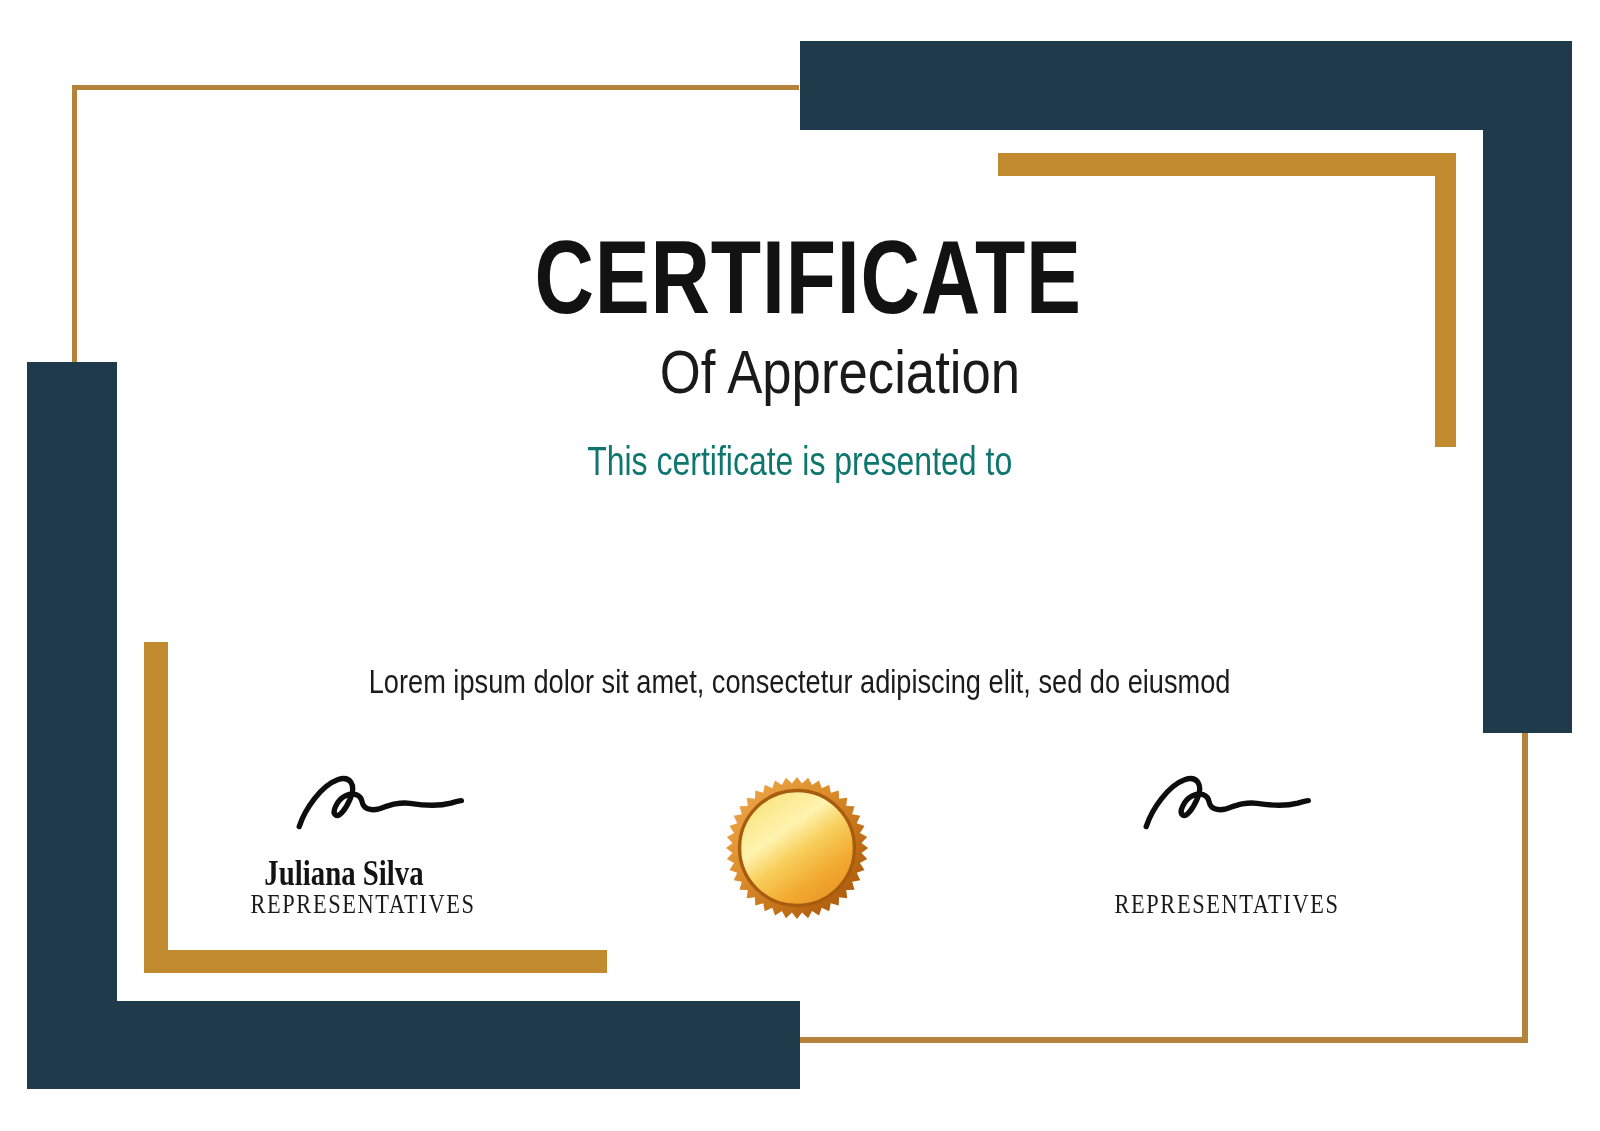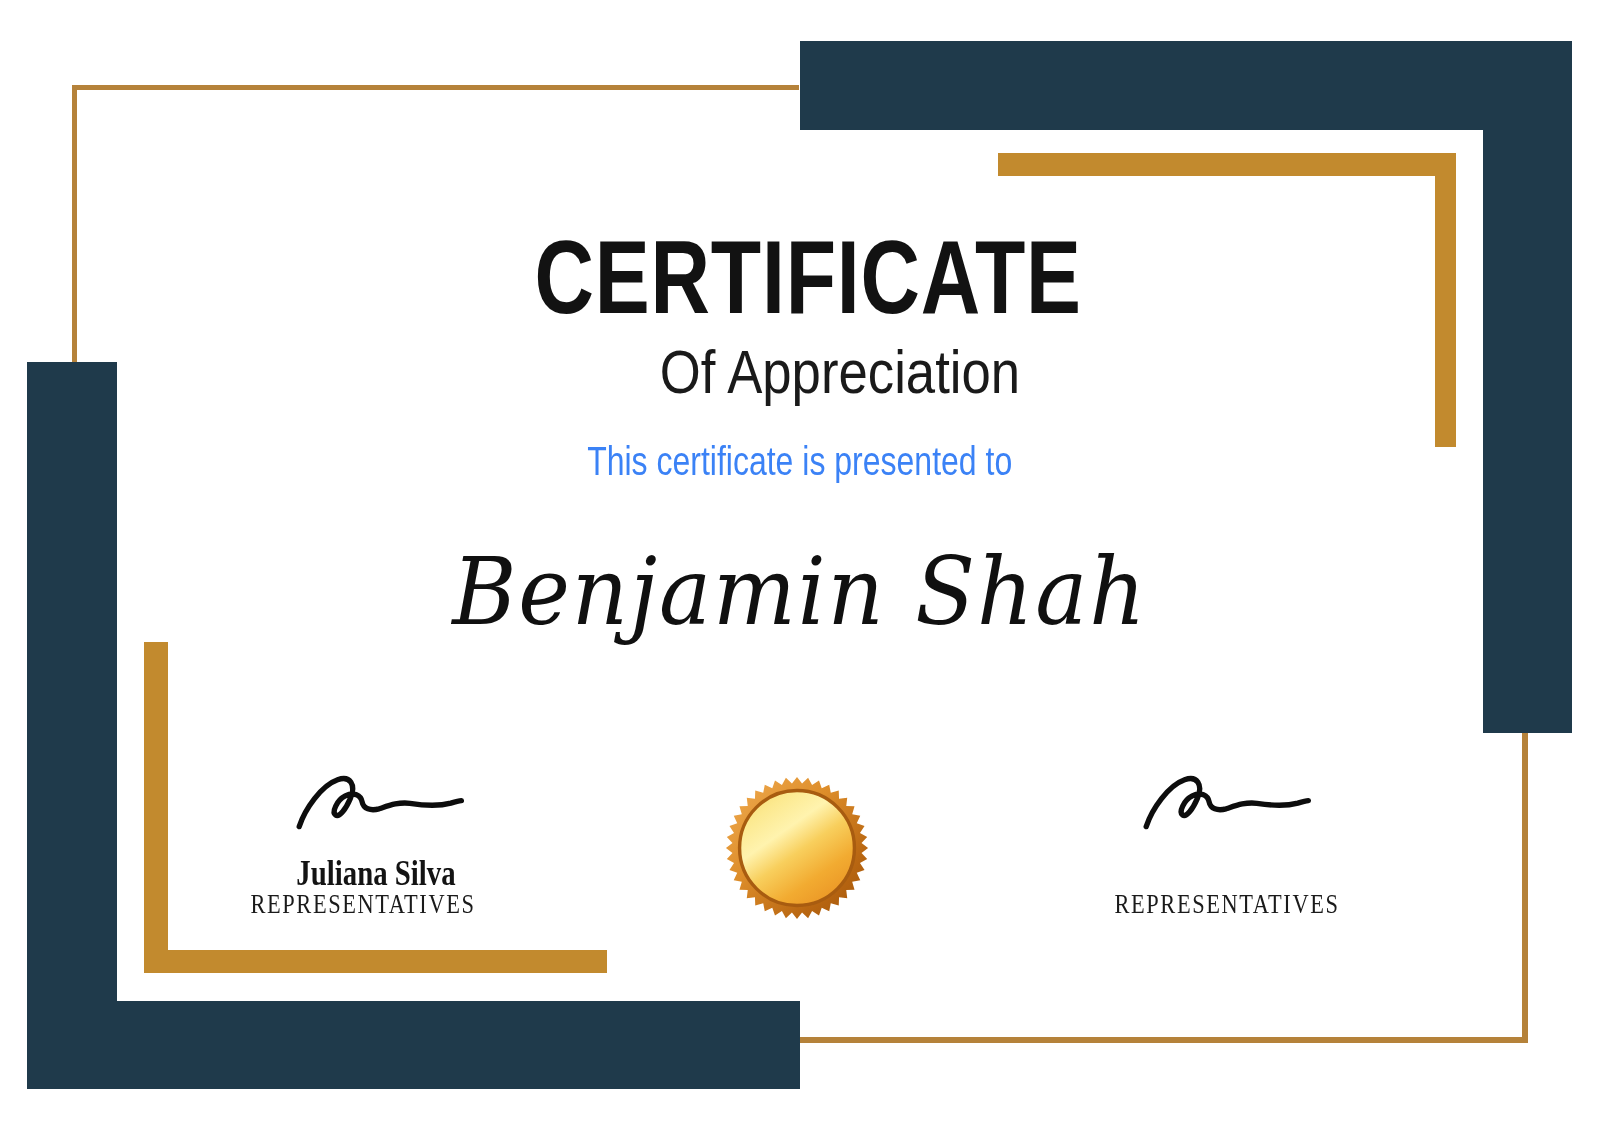--- a/index.html
+++ b/index.html
@@ -22,21 +22,21 @@
             border-top:23px solid #c28a2e;border-right:21px solid #c28a2e;}
   .gold-bl {left:144px;top:642px;width:463px;height:331px;box-sizing:border-box;
             border-left:24px solid #c28a2e;border-bottom:23px solid #c28a2e;}
   
   .line{position:absolute;left:0;width:1600px;text-align:center;white-space:nowrap;line-height:1;}
   .sx80{display:inline-block;transform:scaleX(.80);transform-origin:50% 50%;}
   .sx85{display:inline-block;transform:scaleX(.85);transform-origin:50% 50%;}
   .sx93{display:inline-block;transform:scaleX(.93);transform-origin:50% 50%;}
   .title{top:226px;font-size:103px;font-weight:700;letter-spacing:1px;color:#121212;padding-left:8px;}
   .subtitle{top:341px;font-size:62px;font-weight:400;color:#1a1a1a;padding-left:40px;}
-  .presented{top:441px;font-size:40px;color:#3b82f6;}
+  .presented{top:441px;font-size:40px;color:#0f766e;}
   .recipient{top:545px;font-size:94px;font-family:"DejaVu Serif",serif;font-style:italic;
              letter-spacing:2px;color:#101010;}
   .body1{top:664px;font-size:34px;color:#1b1b1b;}
   .body2{top:701px;font-size:34px;color:#1b1b1b;}
   
   .sig-name{position:absolute;top:852px;font-family:"Liberation Serif",serif;font-weight:700;
             font-size:36px;white-space:nowrap;transform:translateX(-50%);color:#131313;}
   .sig-role{position:absolute;top:888px;font-family:"Liberation Serif",serif;font-weight:400;
             font-size:28px;letter-spacing:2px;white-space:nowrap;transform:translateX(-50%);color:#1a1a1a;}
   .sig-name .in,.sig-role .in{display:inline-block;transform:scaleX(.8);transform-origin:50% 50%;}
@@ -61,29 +61,29 @@
 
   <div class="line title">
     <span class="sx80">CERTIFICATE</span>
   </div>
   <div class="line subtitle">
     <span class="sx85">Of Appreciation</span>
   </div>
   <div class="line presented">
     <span class="sx80">This certificate is presented to</span>
   </div>
-  <div class="line recipient">
-    <span class="sx93">Benjamin Shah</span>
+  <div class="line body1">
+    <span class="sx80">Lorem ipsum dolor sit amet, consectetur adipiscing elit, sed do eiusmod</span>
   </div>
 
   <svg class="squiggle sq-left" viewBox="0 0 180 60" fill="none" xmlns="http://www.w3.org/2000/svg">
     <path d="M5,54 C12,36 30,13 47,8 C60,4 66,14 59,28 C54,38 47,47 43,44 C39,41 45,29 54,25
              C63,21 70,25 71,32 C72,39 79,42 88,40 C99,37 108,34 120,36 C134,39 148,41 162,38 C166,37 170,36 173,36" stroke="#0d0d0d" stroke-width="5.5" stroke-linecap="round" stroke-linejoin="round"></path>
   </svg>
-  <div class="sig-name" style="left:376px">
+  <div class="sig-name" style="left:344px">
     <span class="in">Juliana Silva</span>
   </div>
   <div class="sig-role" style="left:363px">
     <span class="in">REPRESENTATIVES</span>
   </div>
 
   <svg class="squiggle sq-right" viewBox="0 0 180 60" fill="none" xmlns="http://www.w3.org/2000/svg">
     <path d="M5,54 C12,36 30,13 47,8 C60,4 66,14 59,28 C54,38 47,47 43,44 C39,41 45,29 54,25
              C63,21 70,25 71,32 C72,39 79,42 88,40 C99,37 108,34 120,36 C134,39 148,41 162,38 C166,37 170,36 173,36" stroke="#0d0d0d" stroke-width="5.5" stroke-linecap="round" stroke-linejoin="round"></path>
   </svg>

